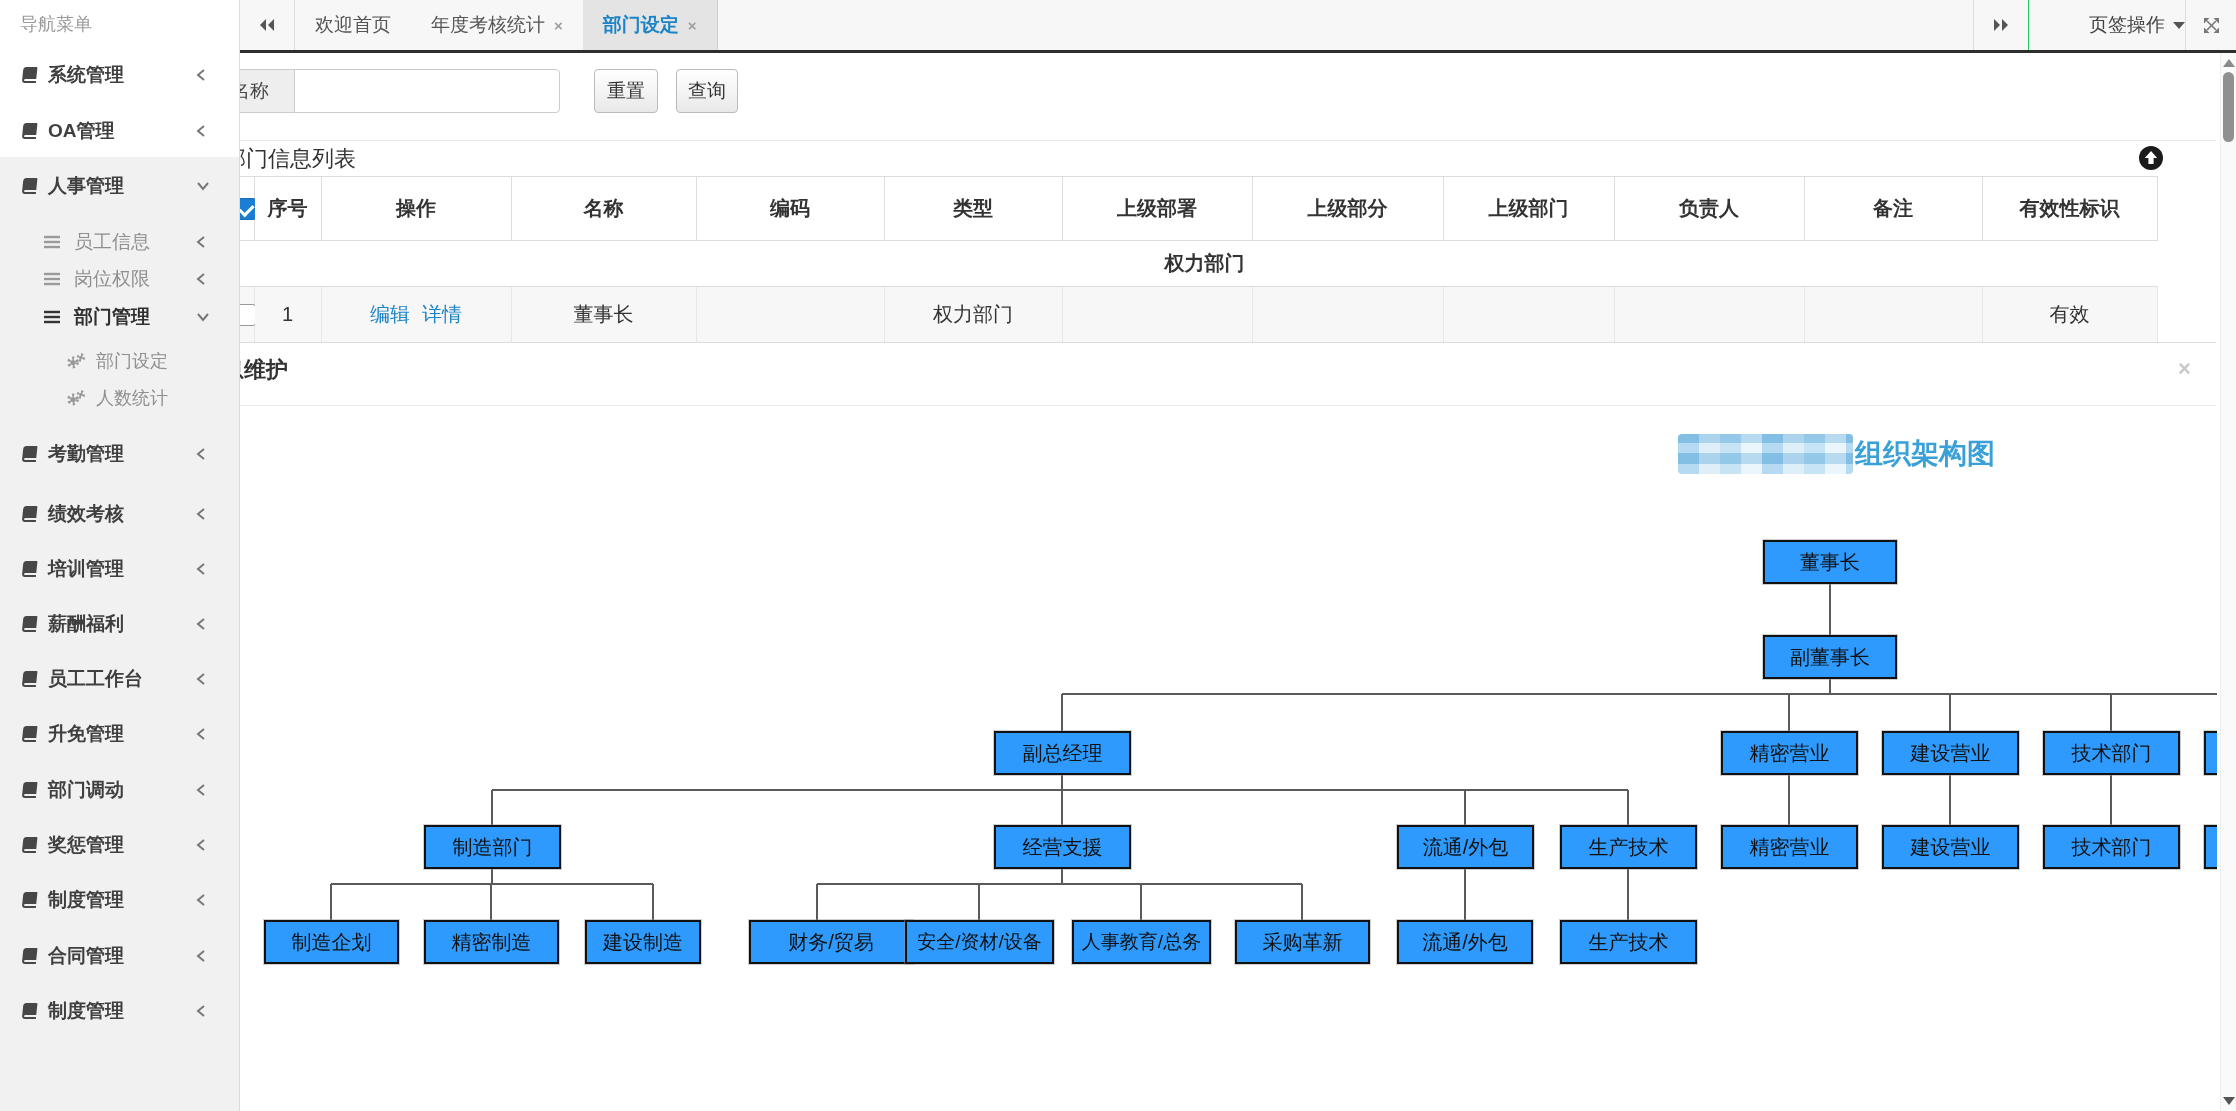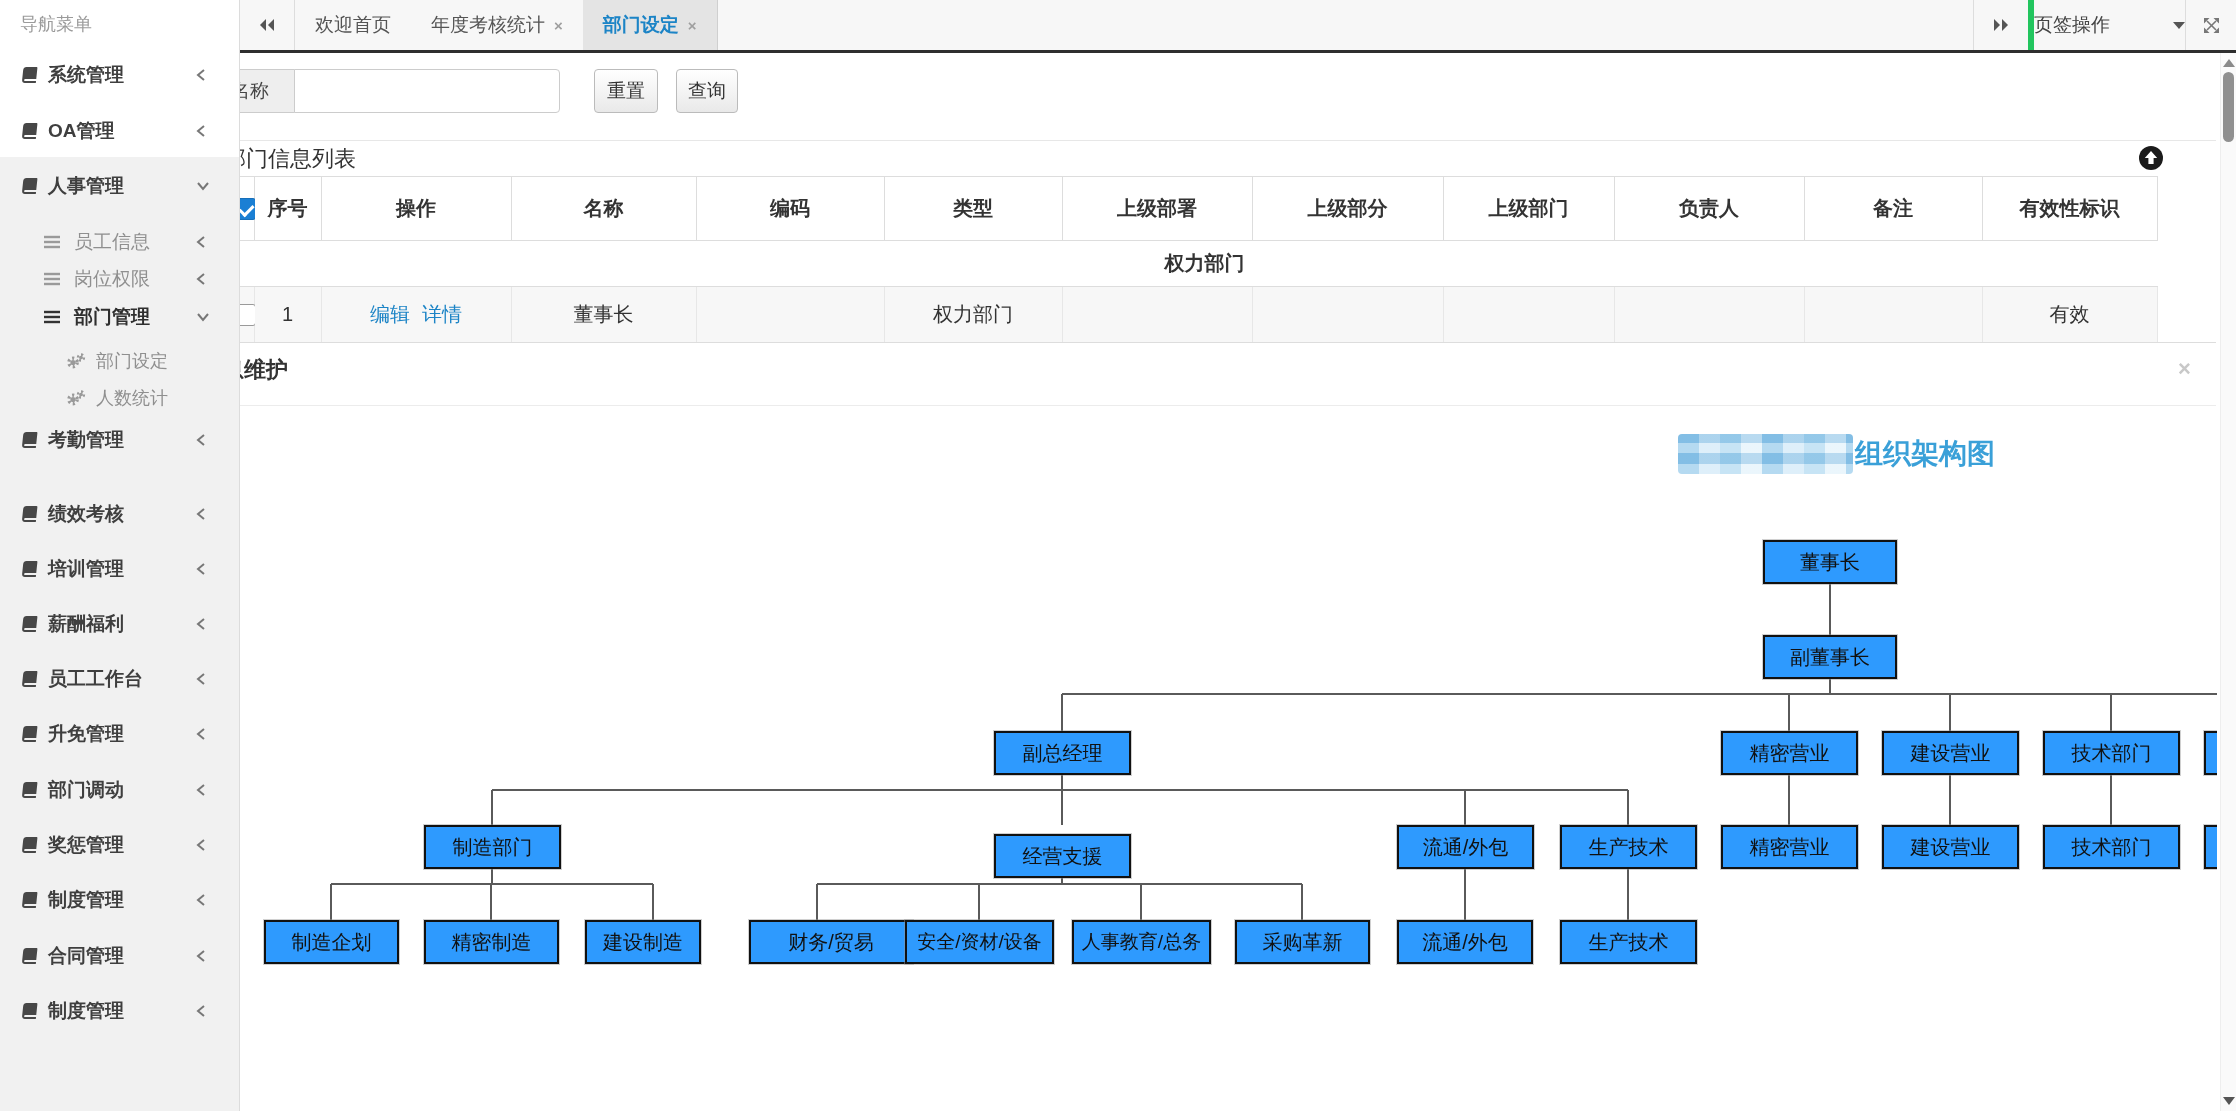--- a/index.html
+++ b/index.html
@@ -12,22 +12,22 @@
             background:#f7f7f7; border-bottom:3px solid #2e2e2e; }
   .tabscroll { position:absolute; top:0; height:50px; width:55px; display:flex;
                align-items:center; justify-content:center; cursor:pointer; }
   #tab-prev { left:0; border-right:1px solid #ddd; }
   #tabs { position:absolute; left:55px; top:0; height:50px; display:flex; }
   .tab { height:50px; display:flex; align-items:center; padding:0 20px; font-size:19px;
          color:#555; cursor:pointer; white-space:nowrap; }
   .tab.active { background:#e4e4e4; color:#1c84c6; font-weight:bold; border-right:1px solid #cfcfcf; }
   .tab-close { margin-left:9px; color:#9f9f9f; font-size:15px; font-weight:bold; line-height:1; }
   #tab-next { right:208px; border-left:1px solid #ddd; }
-  #page-ops { position:absolute; right:51px; top:0; width:157px; height:50px; border-left:6px solid #22c55e;
-              display:flex; align-items:center; justify-content:space-between; font-size:19px; color:#444; cursor:pointer; }
+  #page-ops { position:absolute; right:51px; top:0; width:157px; height:50px; border-left:1px solid #22c55e;
+              display:flex; align-items:center; justify-content:flex-end; font-size:19px; color:#444; cursor:pointer; }
   #page-ops .caret { width:0; height:0; border-left:6px solid transparent; border-right:6px solid transparent;
                      border-top:7px solid #555; margin-left:8px; }
   #fullscreen-btn { position:absolute; right:0; top:0; width:51px; height:50px; border-left:1px solid #ddd;
                     display:flex; align-items:center; justify-content:center; cursor:pointer; }
 
   
   .addon { position:absolute; left:205px; top:69px; width:90px; height:44px; background:#eee;
            border:1px solid #ccc; border-radius:4px 0 0 4px; display:flex; align-items:center;
            justify-content:center; font-size:19px; color:#444; }
   #search-input { position:absolute; left:294px; top:69px; width:266px; height:44px; border:1px solid #ccc;
@@ -284,21 +284,21 @@
     </div>
     <div id="org-nodes">
         <div class="org-node" style="left: 1523px; top: 135px; width: 134px;">董事长</div>
         <div class="org-node" style="left: 1523px; top: 230px; width: 134px;">副董事长</div>
         <div class="org-node" style="left: 754px; top: 326px; width: 137px;">副总经理</div>
         <div class="org-node" style="left: 1481px; top: 326px; width: 137px;">精密营业</div>
         <div class="org-node" style="left: 1642px; top: 326px; width: 137px;">建设营业</div>
         <div class="org-node" style="left: 1803px; top: 326px; width: 137px;">技术部门</div>
         <div class="org-node" style="left: 1964px; top: 326px; width: 60px;"></div>
         <div class="org-node" style="left: 184px; top: 420px; width: 137px;">制造部门</div>
-        <div class="org-node" style="left: 754px; top: 420px; width: 137px; margin-top: 9px;">经营支援</div>
+        <div class="org-node" style="left: 754px; top: 420px; width: 137px;">经营支援</div>
         <div class="org-node" style="left: 1157px; top: 420px; width: 137px;">流通/外包</div>
         <div class="org-node" style="left: 1320px; top: 420px; width: 137px;">生产技术</div>
         <div class="org-node" style="left: 1481px; top: 420px; width: 137px;">精密营业</div>
         <div class="org-node" style="left: 1642px; top: 420px; width: 137px;">建设营业</div>
         <div class="org-node" style="left: 1803px; top: 420px; width: 137px;">技术部门</div>
         <div class="org-node" style="left: 1964px; top: 420px; width: 60px;"></div>
         <div class="org-node" style="left: 24px; top: 515px; width: 135px;">制造企划</div>
         <div class="org-node" style="left: 184px; top: 515px; width: 135px;">精密制造</div>
         <div class="org-node" style="left: 345px; top: 515px; width: 116px;">建设制造</div>
         <div class="org-node" style="left: 509px; top: 515px; width: 164px;">财务/贸易</div>
@@ -425,21 +425,21 @@
           <span class="icon">
             <svg width="21" height="17" viewBox="0 0 21 17">
               <circle cx="7" cy="10" r="4.2" fill="none" stroke="#9a9a9a" stroke-width="3.3600000000000003" stroke-dasharray="2.1 2.5"></circle>
               <circle cx="7" cy="10" r="2.604" fill="#9a9a9a"></circle>
               <circle cx="15" cy="5" r="3" fill="none" stroke="#9a9a9a" stroke-width="2.4000000000000004" stroke-dasharray="2.1 2.5"></circle>
               <circle cx="15" cy="5" r="1.8599999999999999" fill="#9a9a9a"></circle>
             </svg>
           </span>
           <span class="lbl">人数统计</span>
         </div>
-        <div class="sb-item lv1" style="top: 440px;">
+        <div class="sb-item lv1" style="top: 454px;">
           <span class="icon">
             <svg width="19" height="16" viewBox="0 0 18 16">
               <path fill="#474747" d="M16 11V1c0-.6-.4-1-1-1H5C3.3 0 2 1.3 2 3v10c0 1.7 1.3 3 3 3h11v-2H5c-.6 0-1-.4-1-1s.4-1 1-1h11z" transform="skewX(-6) translate(1,0)"></path>
             </svg>
           </span>
           <span class="lbl">考勤管理</span>
           <span class="chev">
             <svg width="10" height="14" viewBox="0 0 10 14">
               <polyline points="8,2 2,7 8,12" fill="none" stroke="#777" stroke-width="2"></polyline>
             </svg>

